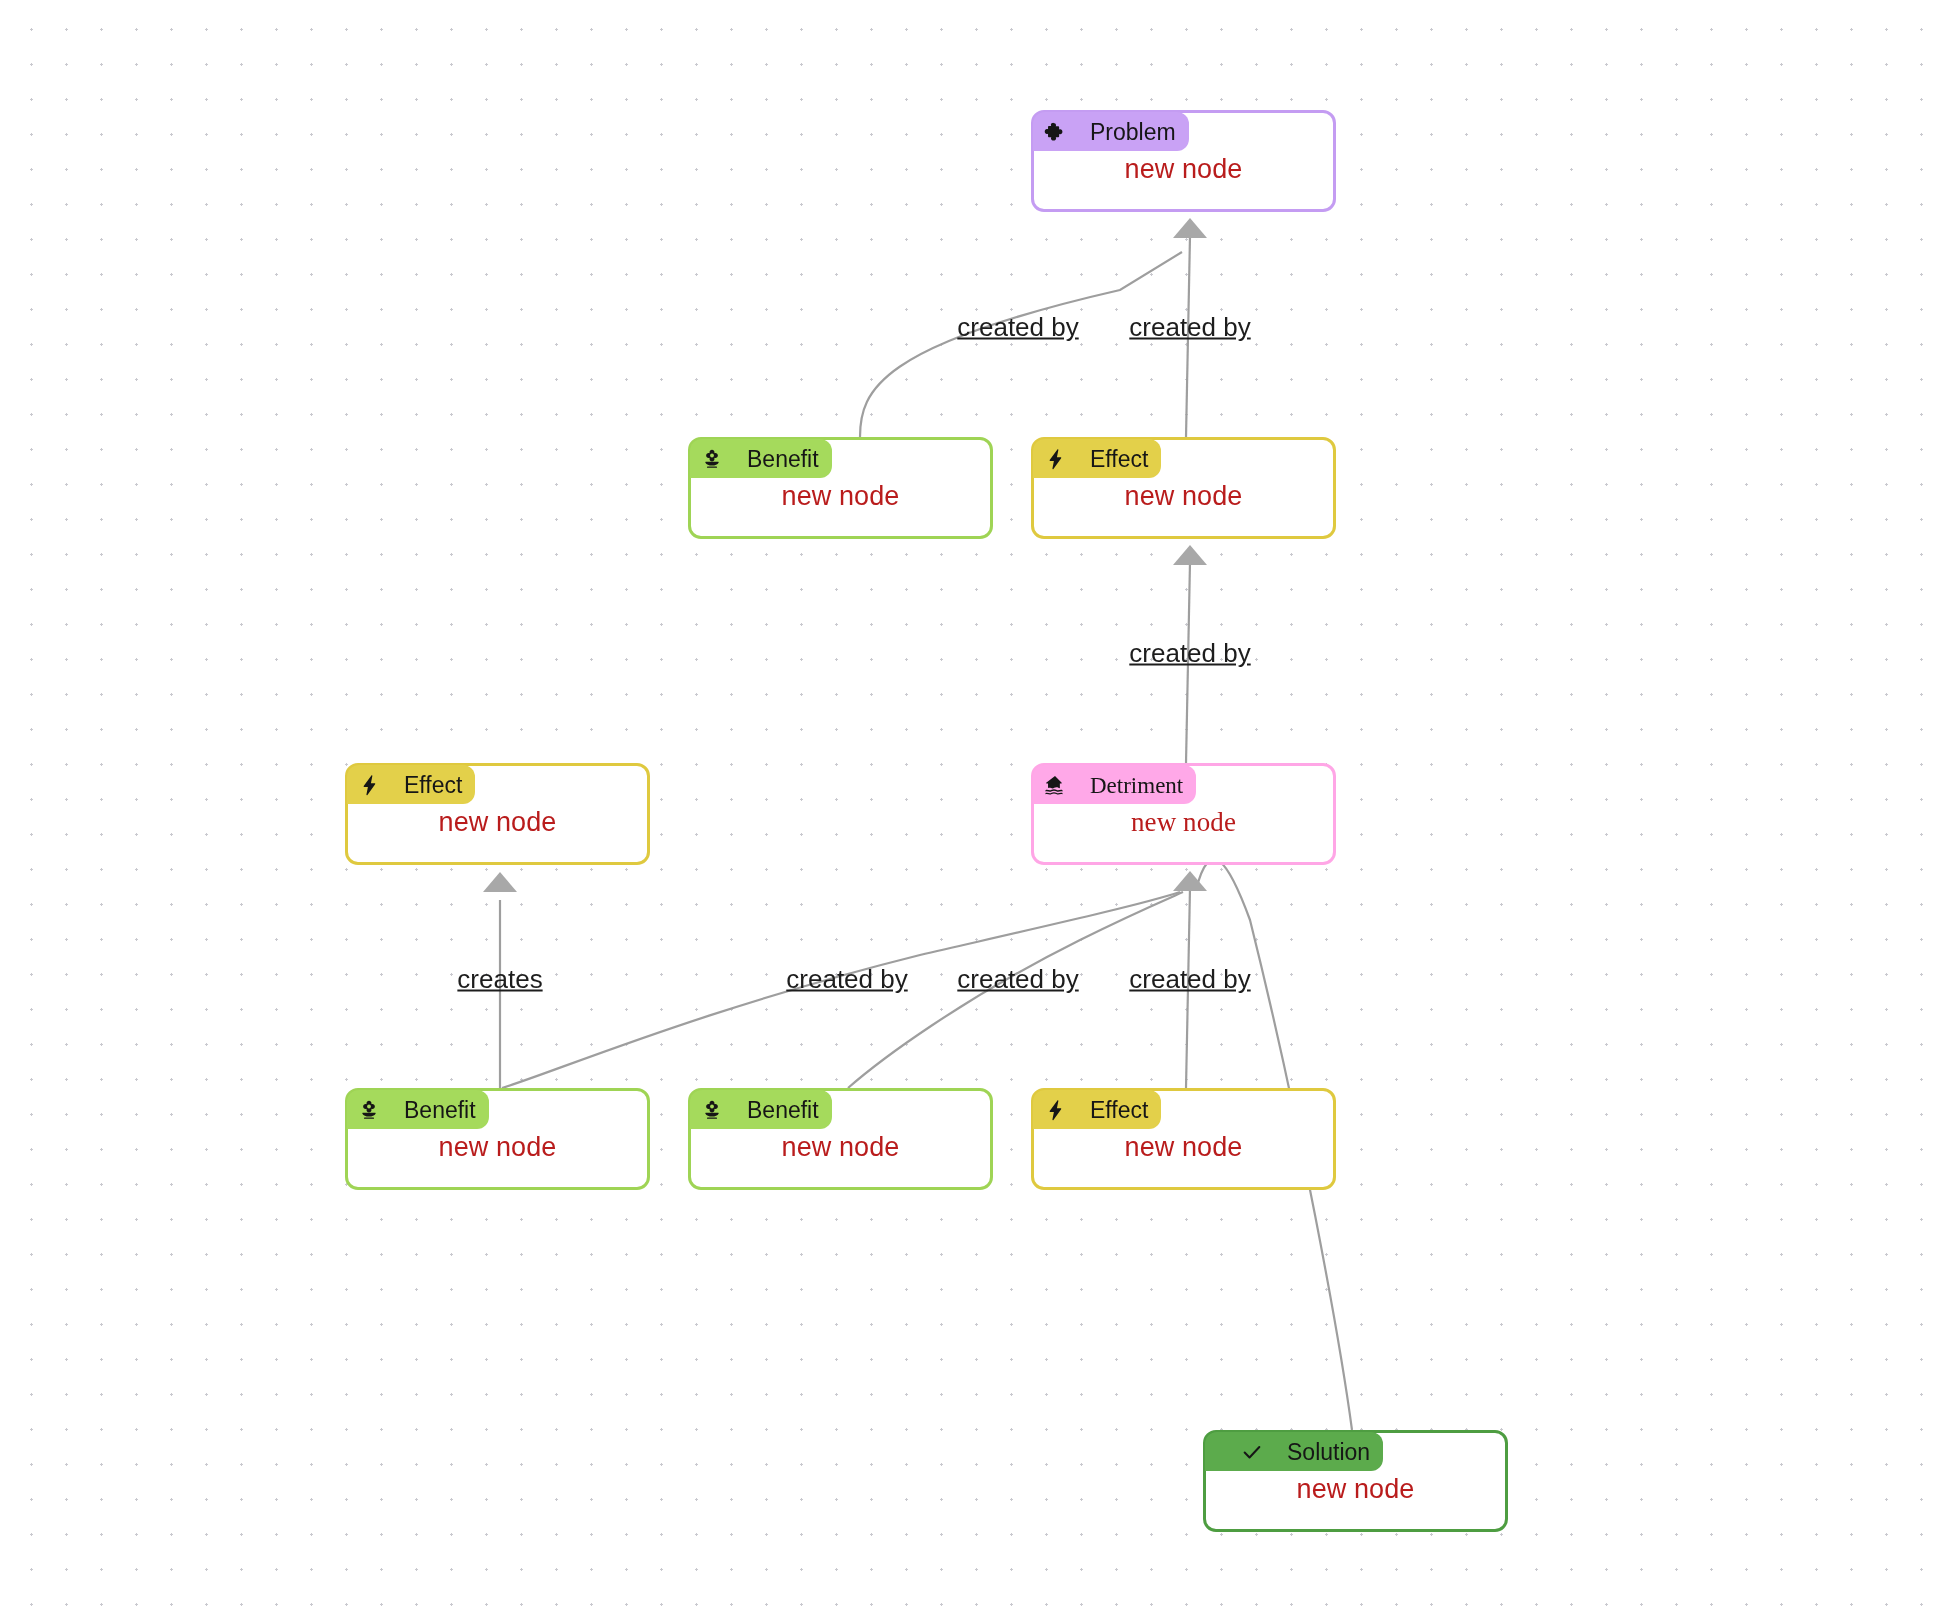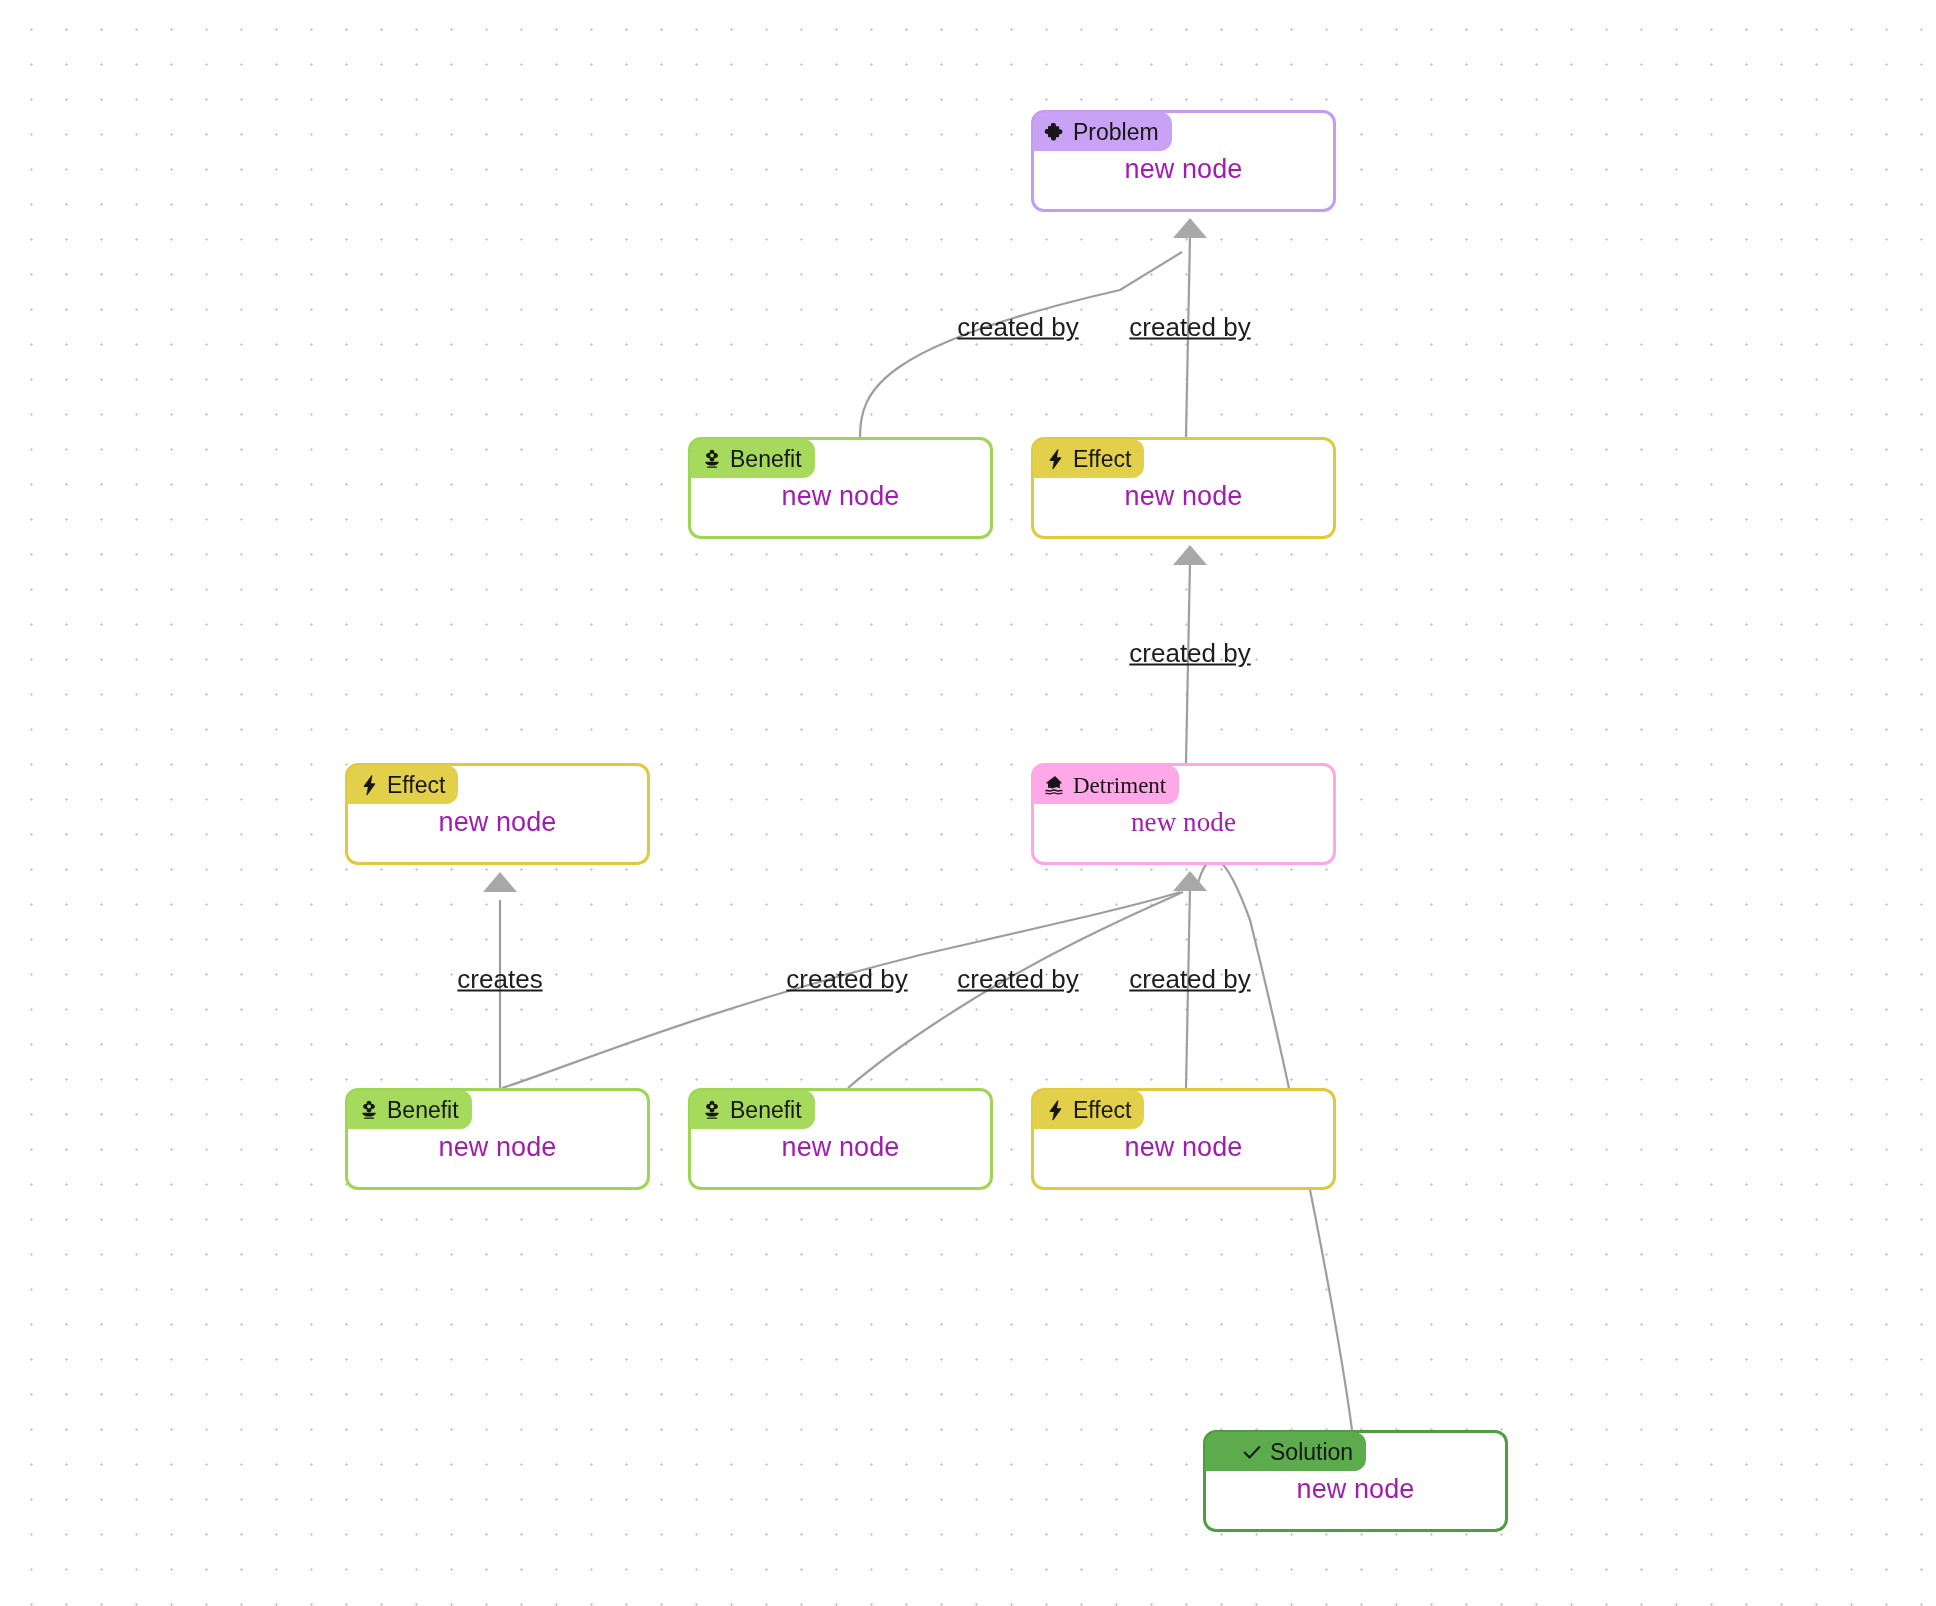--- a/index.html
+++ b/index.html
@@ -34,31 +34,31 @@
     border-radius: 13px;
     background: #ffffff;
     border-width: 3px;
     border-style: solid;
     display: flex;
     align-items: center;
     justify-content: center;
   }
   .node-title {
     font-size: 27px;
-    color: #a21caf;
+    color: #b91c1c;
     letter-spacing: 0.1px;
     white-space: nowrap;
   }
   .badge {
     position: absolute;
     left: -1px;
     top: -1px;
     display: flex;
     align-items: center;
-    gap: 7px;
+    gap: 24px;
     height: 39px;
     padding: 0 13px 0 11px;
     border-radius: 12px 12px 12px 0;
     font-size: 23px;
     color: #161616;
     white-space: nowrap;
     line-height: 1;
     justify-content: center;
   }
   .badge-icon {

